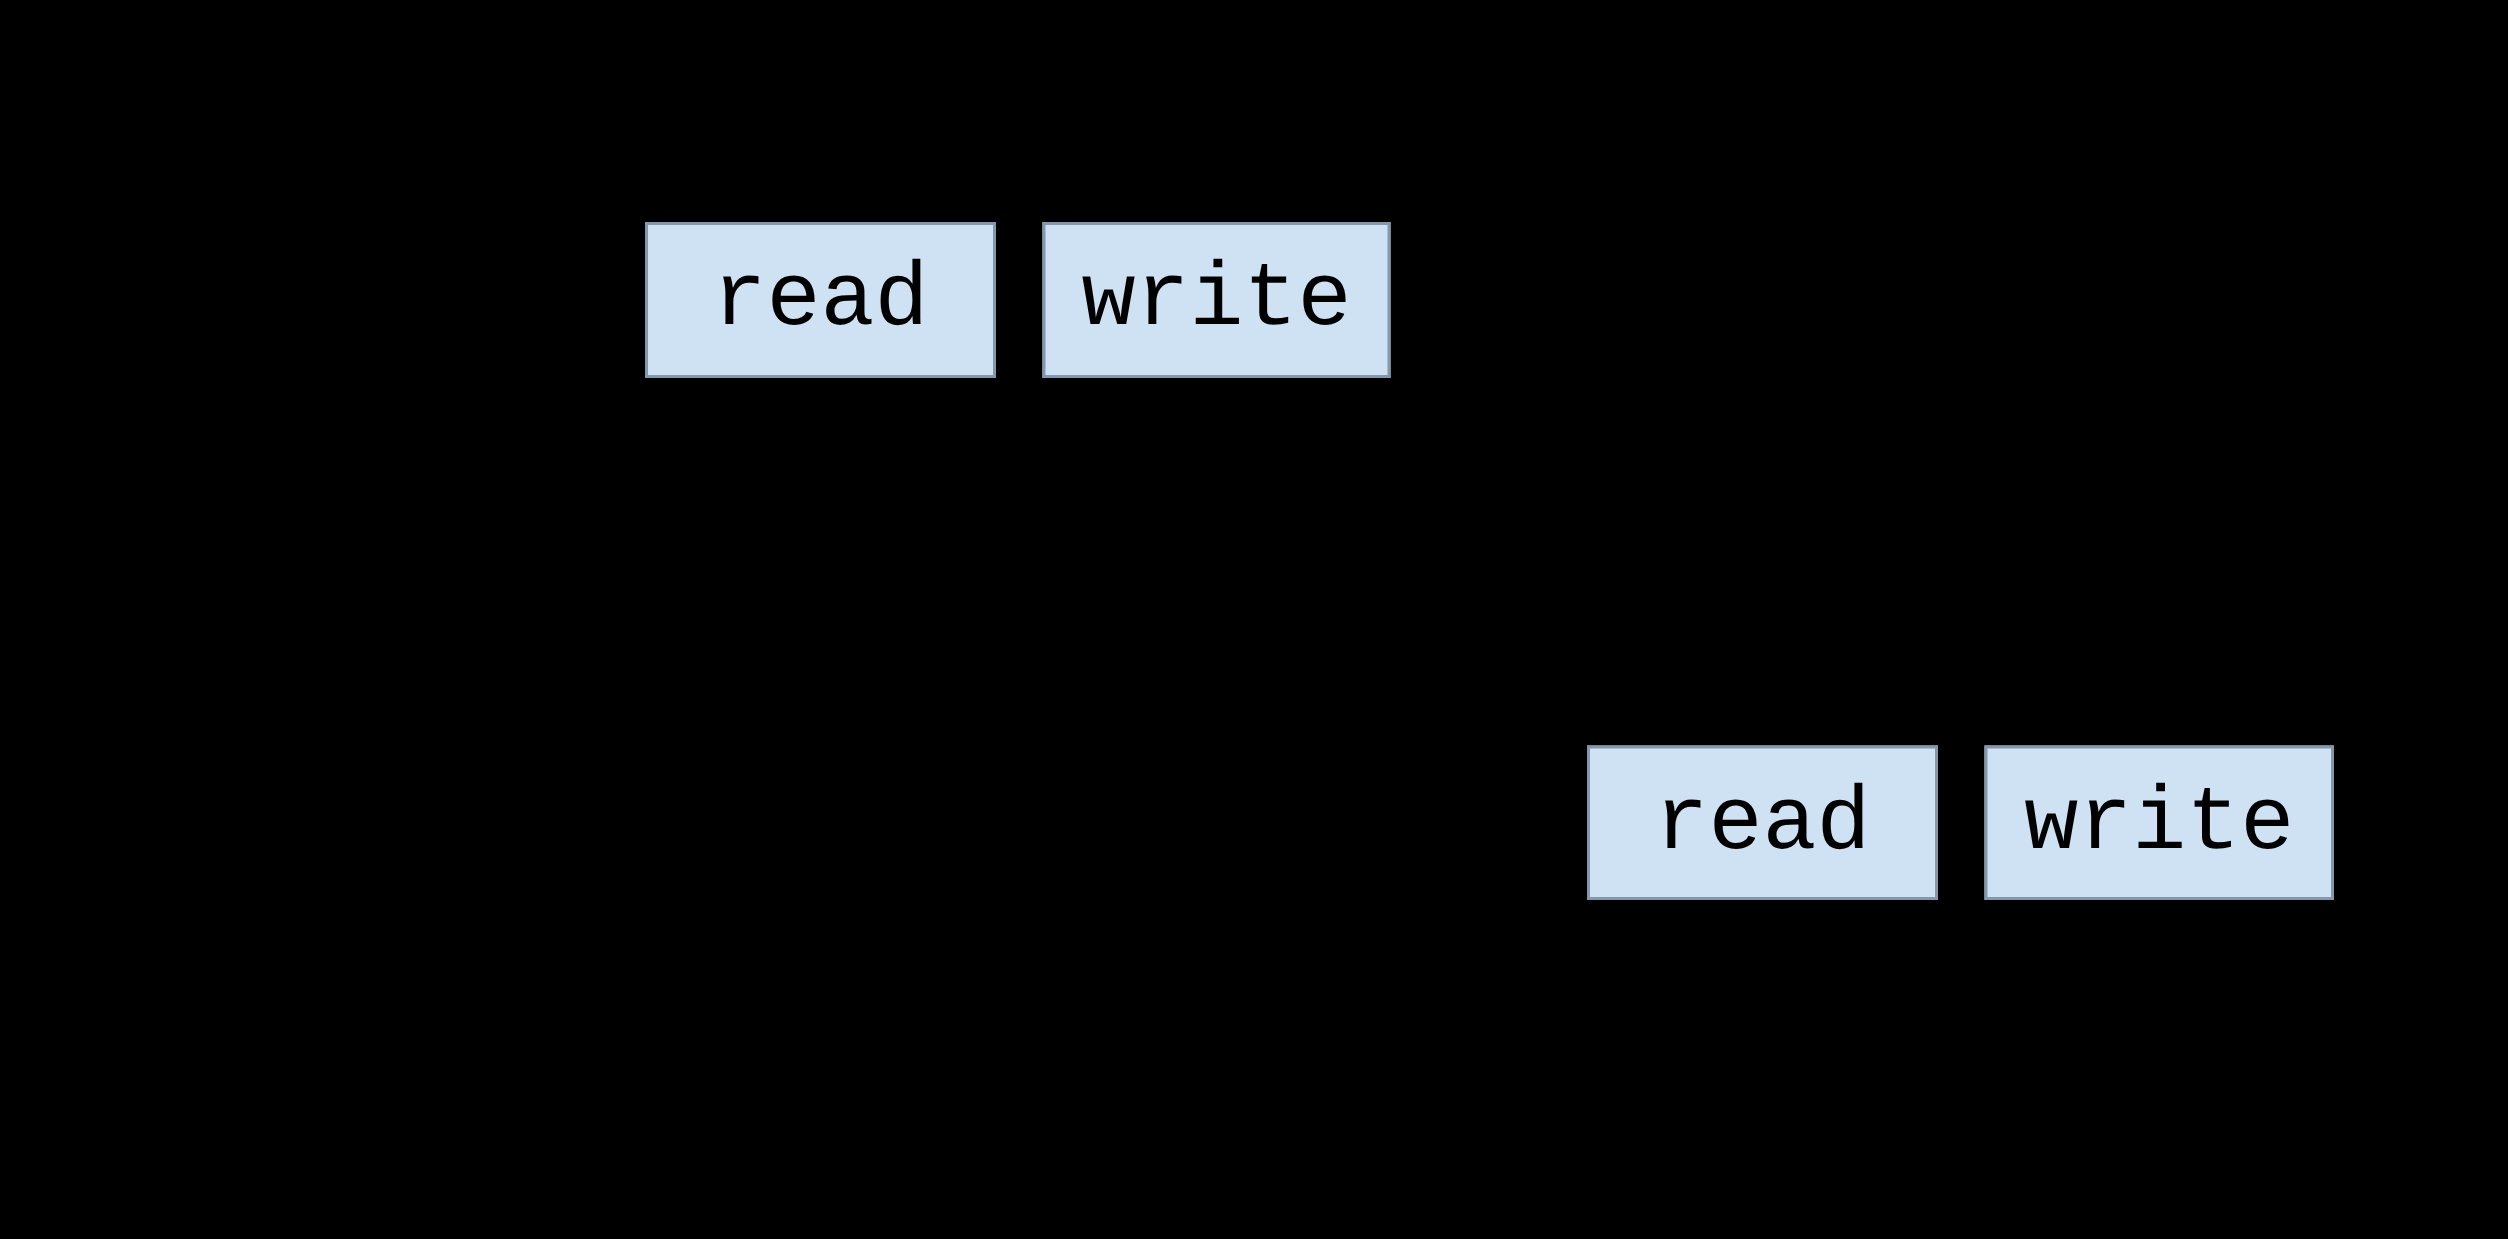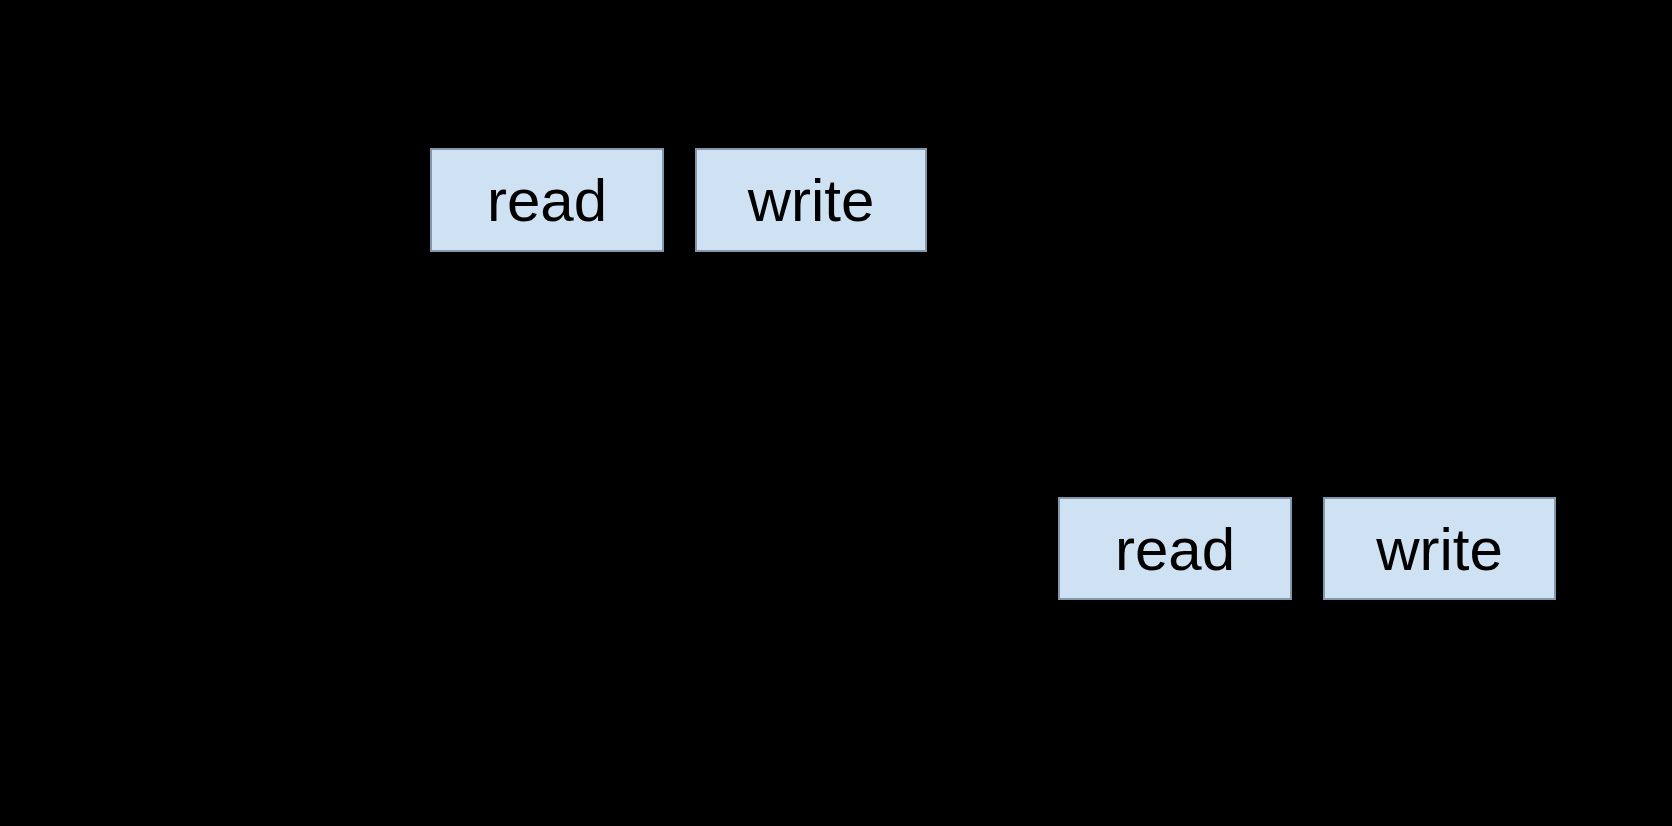--- a/index.html
+++ b/index.html
@@ -6,21 +6,21 @@
     margin: 0;
     padding: 0;
     background: #000000;
   }
   .canvas {
     position: relative;
     width: 1672px;
     height: 802px;
     background: var(--canvas-bg, #000000);
     overflow: hidden;
-    font-family: Liberation Sans, sans-serif;
+    font-family: Liberation Mono, monospace;
   }
   .node-box {
     position: absolute;
     box-sizing: border-box;
     background: var(--box-fill, #cfe2f3);
     border: 2px solid var(--box-border, #8398ab);
     display: flex;
     align-items: center;
     justify-content: center;
   }

